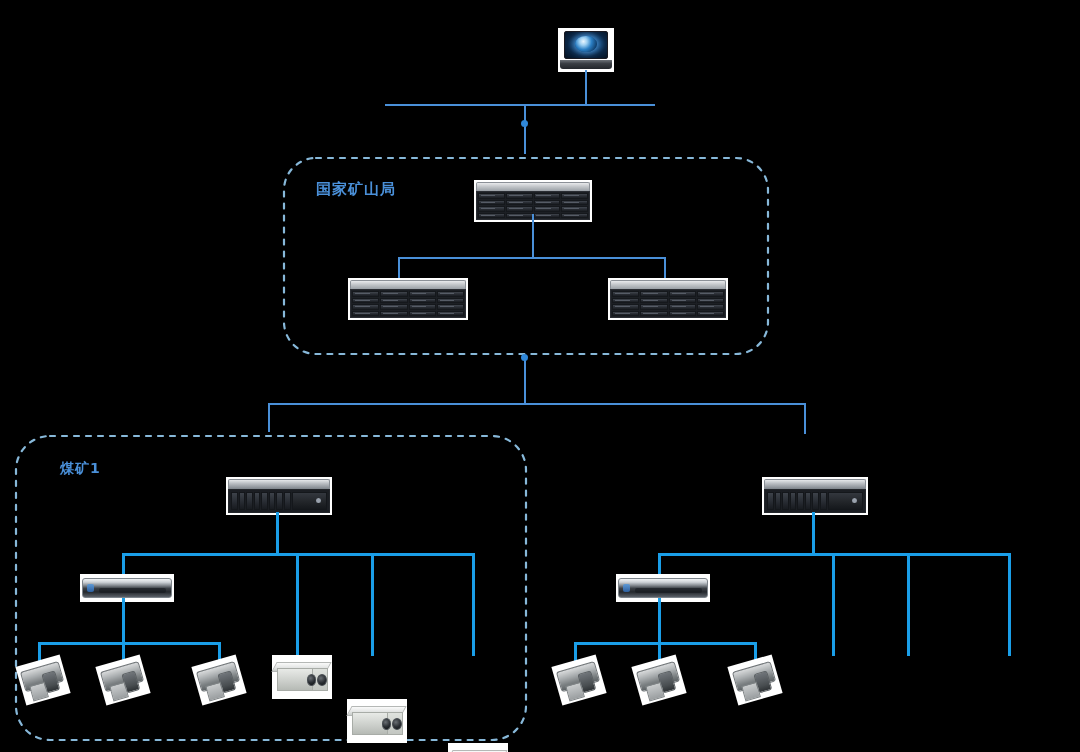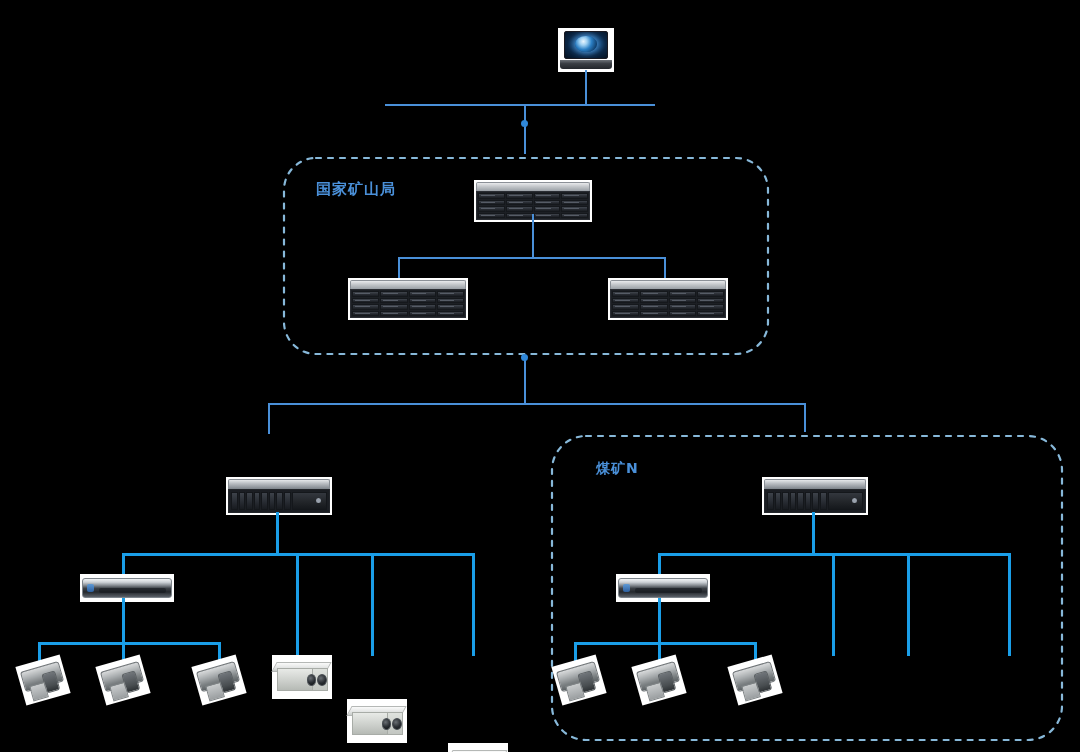--- a/index.html
+++ b/index.html
@@ -211,20 +211,27 @@
         <i class="bay"></i>
     </div>
   </div>
 
   <div class="ln ln-v" style="left:524px;top:356px;height:48px;"></div>
   <div class="joint" style="left:521px;top:354px;"></div>
   <div class="ln ln-h" style="left:268px;top:403px;width:538px;"></div>
   <div class="ln ln-v" style="left:268px;top:403px;height:31px;"></div>
   <div class="ln ln-v" style="left:804px;top:403px;height:31px;"></div>
 
+  <div class="zone" style="left:12px;top:432px;width:518px;height:312px;">
+    <svg class="beads" viewBox="0 0 518 312" preserveAspectRatio="none">
+      <rect x="4" y="4" width="510" height="304" rx="34" ry="34" fill="none" stroke="url(#bg1)" stroke-width="7" stroke-dasharray="9 3.2" stroke-linecap="round"></rect>
+      <rect x="4" y="4" width="510" height="304" rx="34" ry="34" fill="none" stroke="#9fd8ff" stroke-width="2.2" stroke-dasharray="5 7" stroke-linecap="round" opacity=".85"></rect>
+    </svg>
+    <div class="zone-label no-sel" style="left:48px;top:28px;font-size:14px;">煤矿1</div>
+  </div>
 
   <div class="dev rserver" style="left:226px;top:477px;width:106px;height:38px;">
     <div class="rs-top"></div>
     <div class="rs-body">
       <div class="rs-bays">
         <i class="rs-bay"></i>
           <i class="rs-bay"></i>
           <i class="rs-bay"></i>
           <i class="rs-bay"></i>
         <i class="rs-bay"></i>
@@ -287,27 +294,20 @@
     <div class="camB-box"></div>
     <div class="camB-face"></div>
     <div class="camB-l1"></div>
     <div class="camB-l2"></div>
   </div>
   <div class="dev camB" style="left:448px;top:655px;width:60px;height:44px;">
     <div class="camB-lid"></div>
 
   </div>
 
-  <div class="zone" style="left:548px;top:432px;width:518px;height:312px;">
-    <svg class="beads" viewBox="0 0 518 312" preserveAspectRatio="none">
-      <rect x="4" y="4" width="510" height="304" rx="34" ry="34" fill="none" stroke="url(#bg1)" stroke-width="7" stroke-dasharray="9 3.2" stroke-linecap="round"></rect>
-      <rect x="4" y="4" width="510" height="304" rx="34" ry="34" fill="none" stroke="#9fd8ff" stroke-width="2.2" stroke-dasharray="5 7" stroke-linecap="round" opacity=".85"></rect>
-    </svg>
-    <div class="zone-label no-sel" style="left:48px;top:28px;font-size:14px;">煤矿N</div>
-  </div>
 
   <div class="dev rserver" style="left:762px;top:477px;width:106px;height:38px;">
     <div class="rs-top"></div>
     <div class="rs-body">
       <div class="rs-bays">
         <i class="rs-bay"></i>
           <i class="rs-bay"></i>
           <i class="rs-bay"></i>
           <i class="rs-bay"></i>
         <i class="rs-bay"></i>

